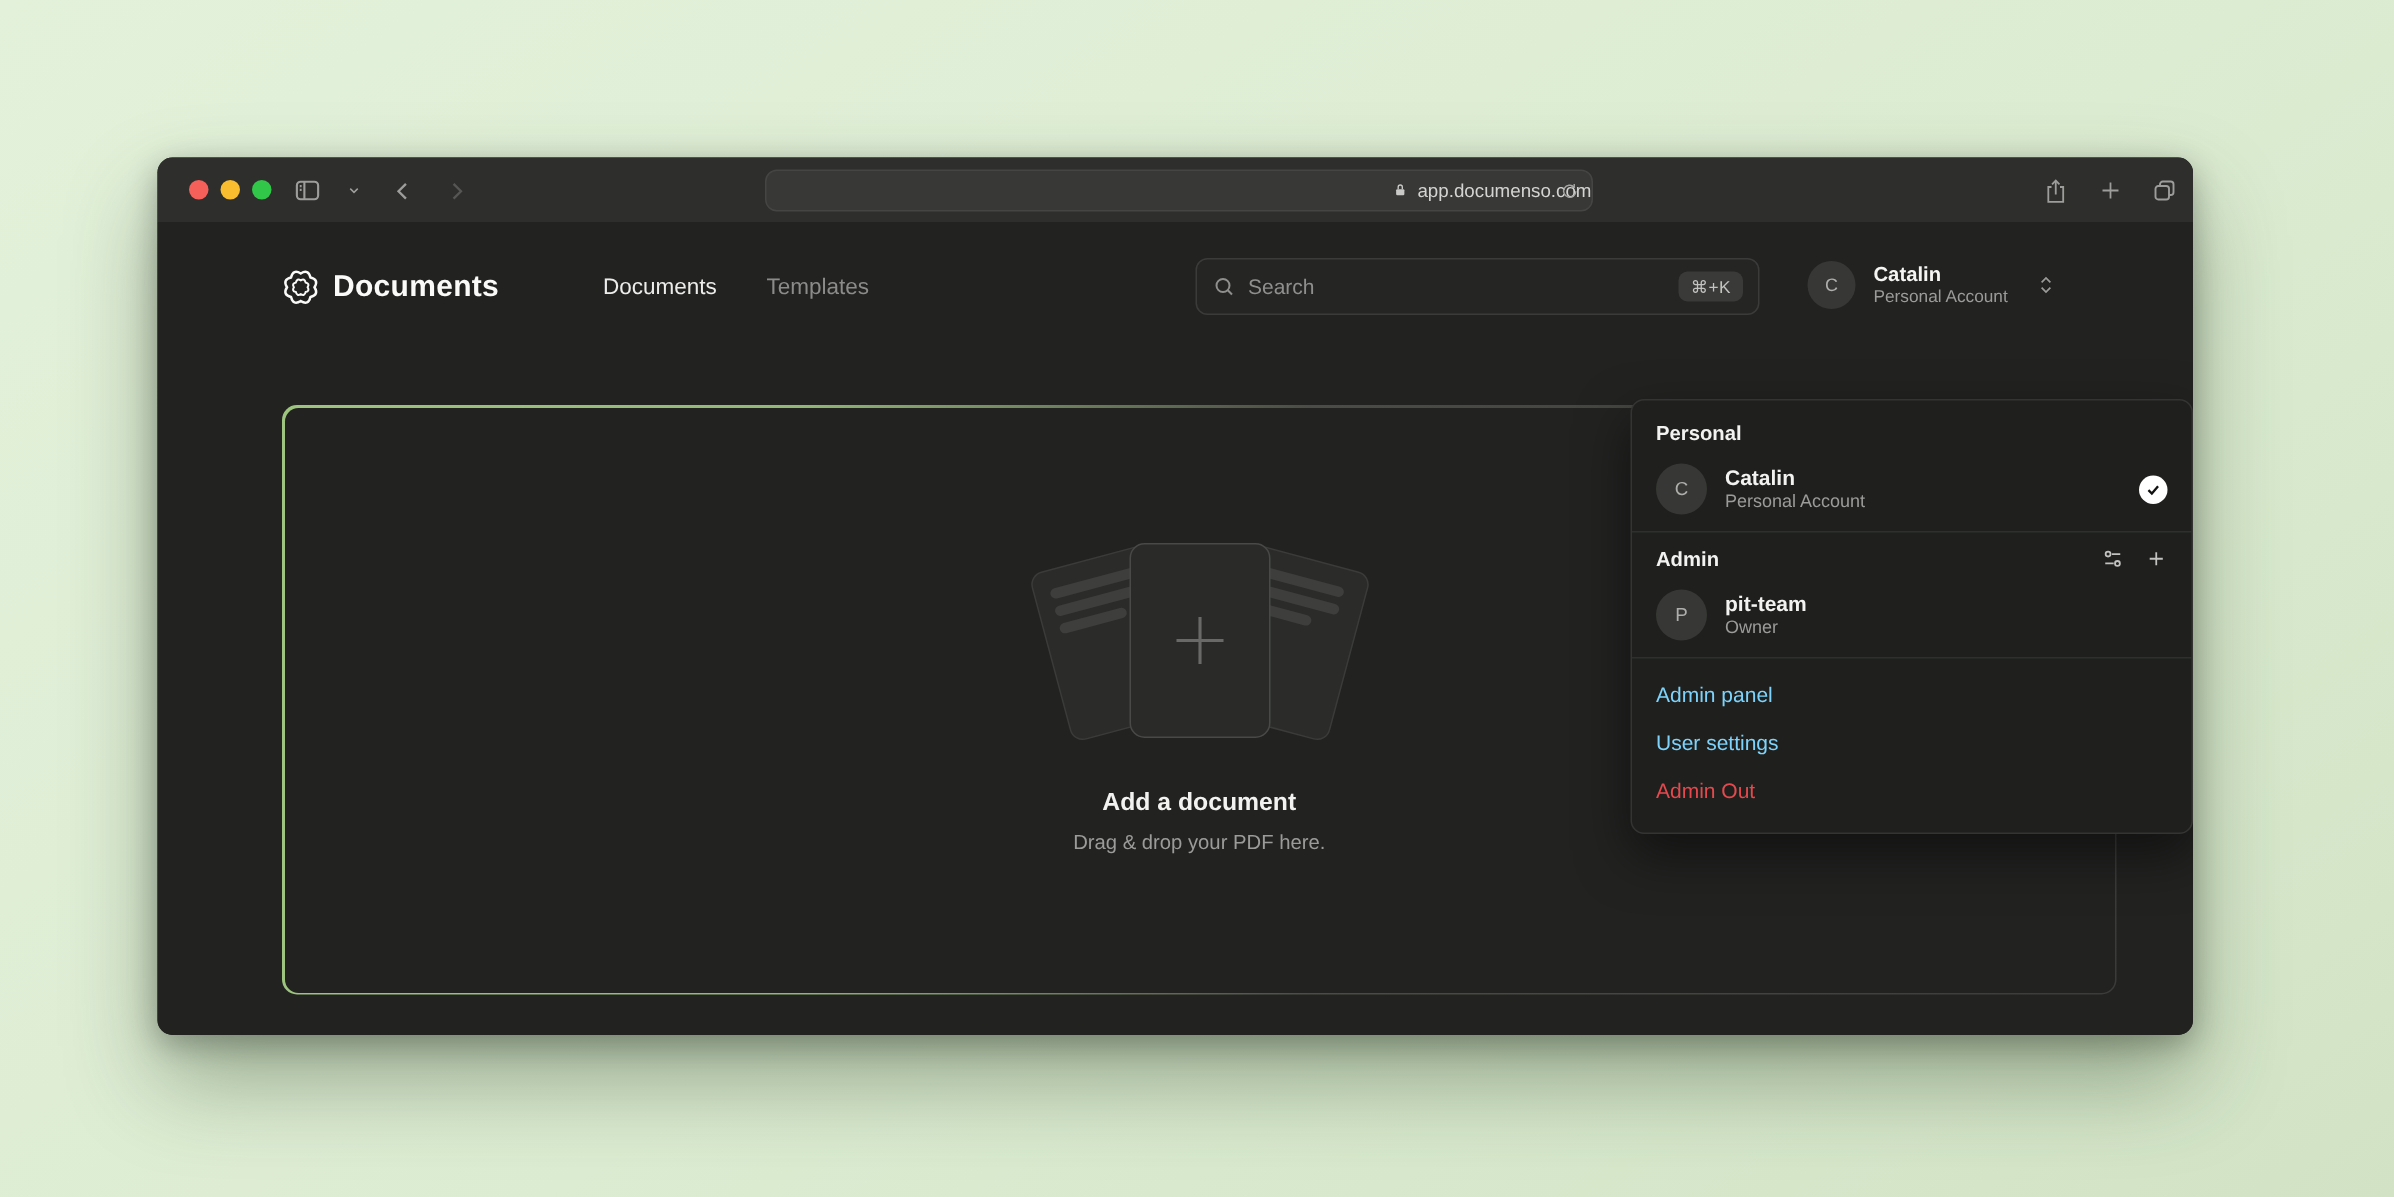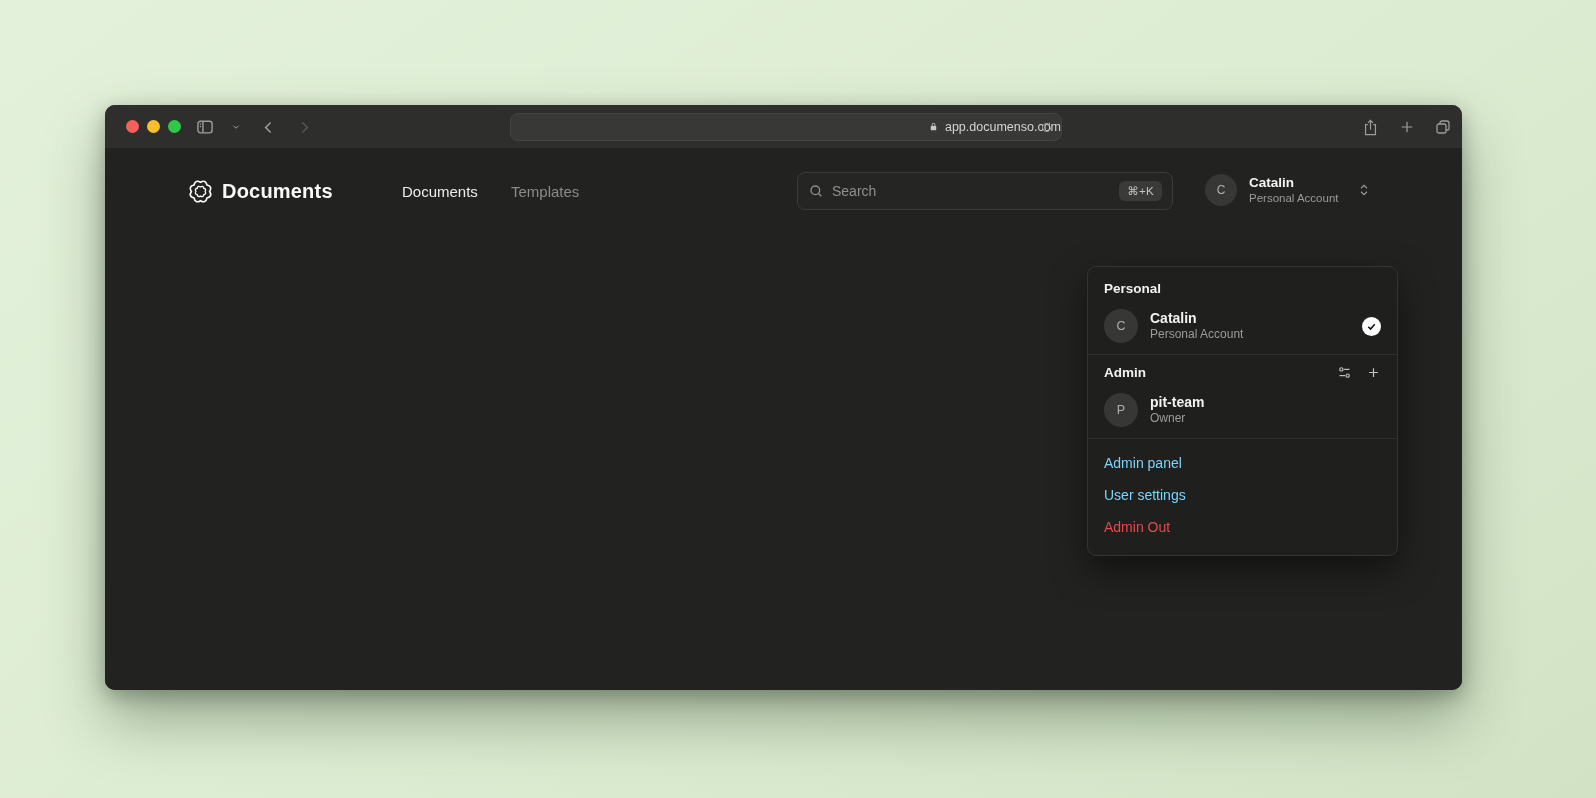--- a/index.html
+++ b/index.html
@@ -100,21 +100,21 @@
     left:50%; top:2px; width:94px; height:130px; transform:translateX(-50%);
     background:#2a2b29; border:1px solid #494a48; border-radius:10px;
     display:flex; align-items:center; justify-content:center;
   }
   .plus-glyph { color:#696a68; display:flex; }
   .dz-title { margin-top:30px; color:#f2f2f0; font-size:16.5px; font-weight:700; }
   .dz-sub   { margin-top:9px;  color:#9b9b99; font-size:13.5px; }
 
   
   .menu {
-    position:absolute; left:982px; top:118px; width:311px;
+    position:absolute; left:982px; top:118px; width:375px;
     background:#1f201e; border:1px solid #343533; border-radius:9px;
     box-shadow:0 14px 34px rgba(0,0,0,.5); z-index:5; padding:4px 0;
   }
   .dd-label { padding:10px 16px 6px; color:#f2f2f0; font-size:13.5px; font-weight:700;
               display:flex; align-items:center; }
   .dd-label .spacer { flex:1; }
   .dd-iconbtn { color:#c2c2c0; display:flex; margin-left:14px; cursor:pointer; }
   .dd-row { display:flex; align-items:center; gap:12px; padding:7px 16px 11px; cursor:pointer; }
   .dd-row .texts { flex:1; }
   .dd-name { color:#f2f2f0; font-size:14px; font-weight:600; line-height:17px; }
@@ -235,20 +235,45 @@
         <div class="acct-sub">Personal Account</div>
       </div>
       <span class="updown">
         <svg width="14" height="16" viewBox="0 0 24 24" fill="none" stroke="currentColor" stroke-width="2">
           <path d="m7 15 5 5 5-5"></path>
             <path d="m7 9 5-5 5 5"></path>
         </svg>
       </span>
     </div>
 
+    <div class="dropzone-border">
+      <div class="dropzone">
+        <div class="stack">
+          <div class="card left">
+            <div class="bar" style="width:62px"></div>
+            <div class="bar" style="width:62px"></div>
+            <div class="bar" style="width:46px"></div>
+          </div>
+          <div class="card right">
+            <div class="bar" style="width:62px"></div>
+            <div class="bar" style="width:62px"></div>
+            <div class="bar" style="width:46px"></div>
+          </div>
+          <div class="card center">
+            <span class="plus-glyph">
+              <svg width="46" height="46" viewBox="0 0 44 44" fill="none" stroke="currentColor" stroke-width="2">
+                <path d="M22 7v30M7 22h30"></path>
+              </svg>
+            </span>
+          </div>
+        </div>
+        <div class="dz-title">Add a document</div>
+        <div class="dz-sub">Drag &amp; drop your PDF here.</div>
+      </div>
+    </div>
 
     <div class="menu">
       <div class="dd-label">Personal</div>
       <div class="dd-row">
         <div class="avatar a34">C</div>
         <div class="texts">
           <div class="dd-name">Catalin</div>
           <div class="dd-sub">Personal Account</div>
         </div>
         <span class="check">

